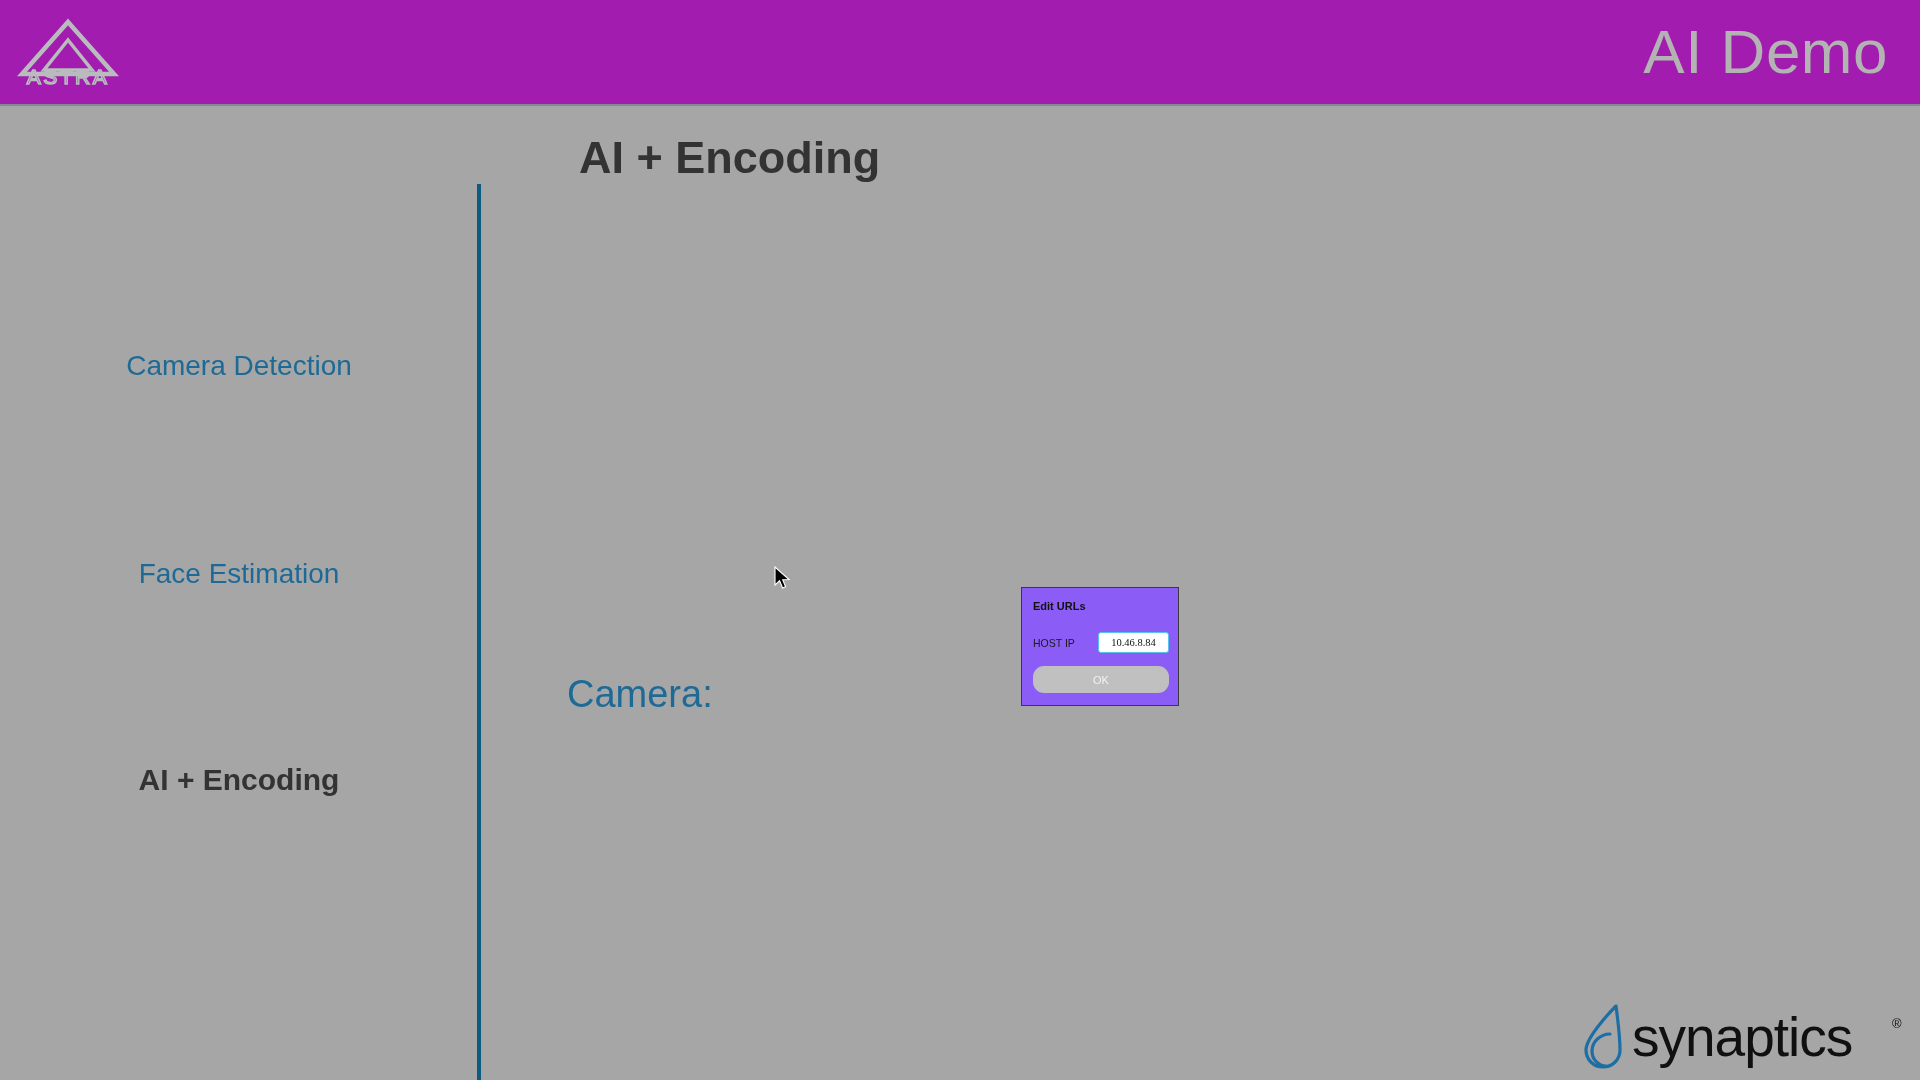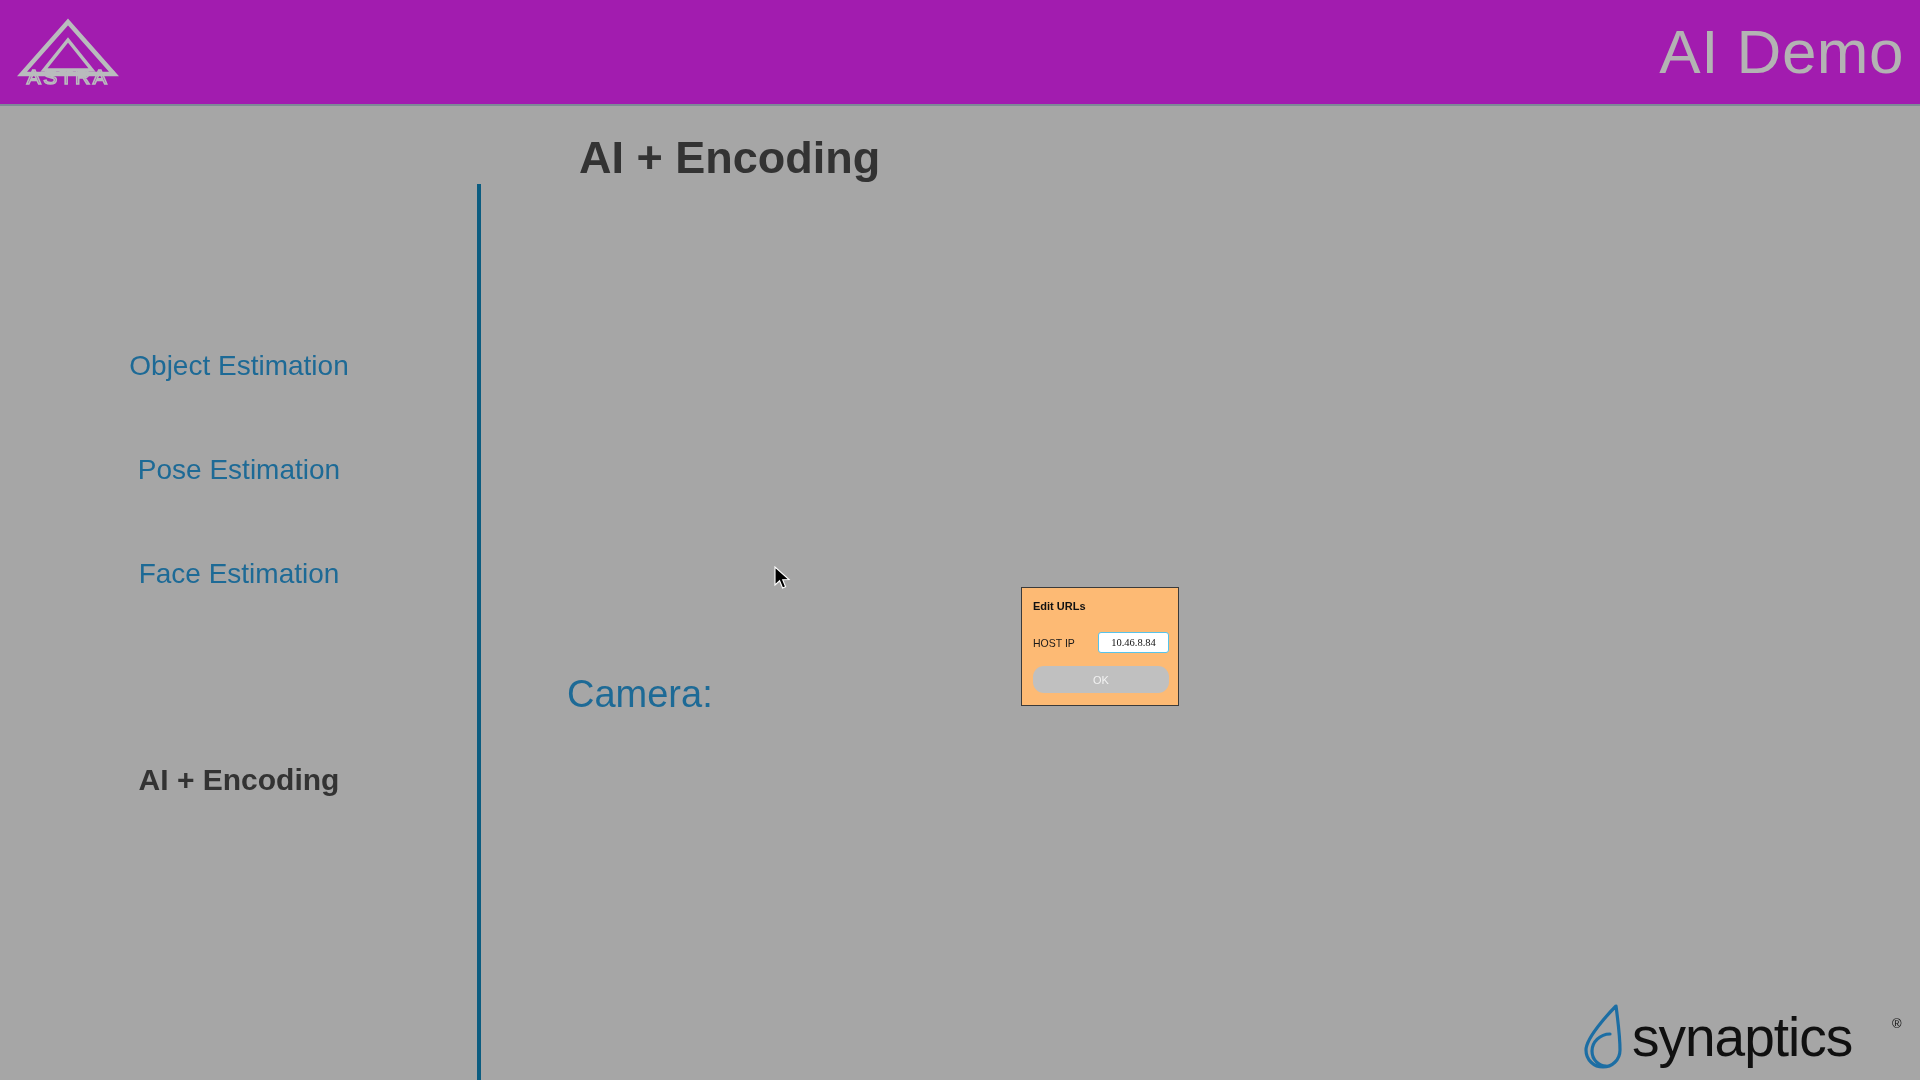--- a/index.html
+++ b/index.html
@@ -35,21 +35,21 @@
     height: 76px;
     position: relative;
     display: block;
   }
 
   #app-title {
     color: #b3b3b3;
     font-size: 62px;
     font-weight: 400;
     letter-spacing: 0.5px;
-    margin-right: 16px;
+    margin-right: 32px;
     line-height: 1;
     white-space: nowrap;
   }
 
   
   #content-area {
     position: absolute;
     top: 106px; left: 0;
     width: 1920px;
     height: 974px;
@@ -128,21 +128,21 @@
     z-index: 1;
   }
 
   
   #edit-urls-dialog {
     position: absolute;
     left: 543px;
     top: 481px;
     width: 158px;
     height: 119px;
-    background: #fdba74;
+    background: #8b5cf6;
     border: 1px solid #3a3a3a;
     z-index: 10;
   }
 
   #dialog-title {
     position: absolute;
     left: 11px;
     top: 12px;
     font-size: 11px;
     font-weight: bold;
@@ -236,23 +236,22 @@
 
   <span id="app-title">AI Demo</span>
 </div>
 
 <div id="content-area">
 
   <nav id="sidebar">
 
     <div id="sidebar-divider"></div>
 
-    <div class="nav-item" id="nav-0">Object Estimation</div>
-
-    <div class="nav-item" id="nav-1">Pose Estimation</div>
+    <div class="nav-item" id="nav-0">Camera Detection</div>
+
 
     <div class="nav-item" id="nav-2">Face Estimation</div>
 
 
     <div class="nav-item active" id="nav-4">AI + Encoding</div>
 
   </nav>
 
   <main id="main-panel">
 

